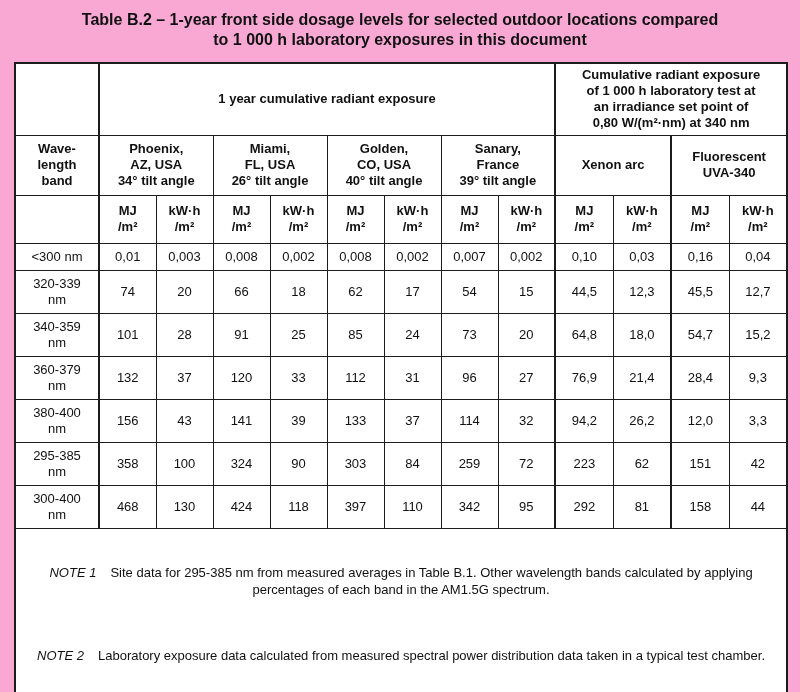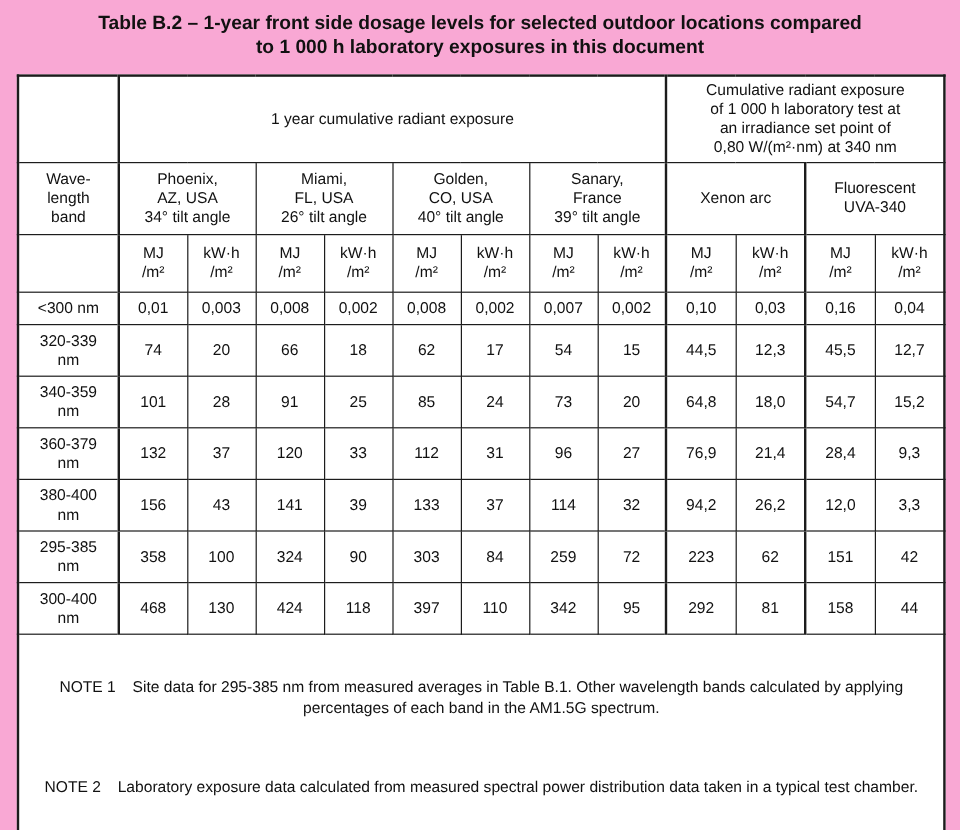--- a/index.html
+++ b/index.html
@@ -34,40 +34,40 @@
   table.dosage td {
     border: 1px solid #1c1c1c;
     text-align: center;
     vertical-align: middle;
     white-space: pre-line;
     font-size: 13px;
     line-height: 16px;
     padding: 2px;
     overflow: hidden;
   }
-  table.dosage thead th { font-weight: normal; }
+  table.dosage thead th { font-weight: bold; }
   .thick-l { border-left: 2px solid #1c1c1c !important; }
   tr.group-row  { height: 72px; }
   tr.loc-row    { height: 60px; }
   tr.units-row  { height: 48px; }
   tbody td.band { font-size: 13px; }
   tbody td.val  { font-size: 13px; }
   tbody tr.data-row td { padding: 5px 2px; }
   td.notes-cell {
     text-align: left;
     white-space: normal;
     padding: 8px 10px 4px 10px;
     vertical-align: top;
   }
   .note {
     font-size: 13px;
     line-height: 17px;
     margin: 0 0 16px 0;
   }
-  .note-label { padding-right: 14px; }
+  .note-label { padding-right: 14px; font-style: italic; }
 </style>
 </head>
 <body>
 
 <div class="page">
 
   <div class="doc-title">
     <div>Table B.2 – 1-year front side dosage levels for selected outdoor locations compared</div>
     <div>to 1 000 h laboratory exposures in this document</div>
   </div>

